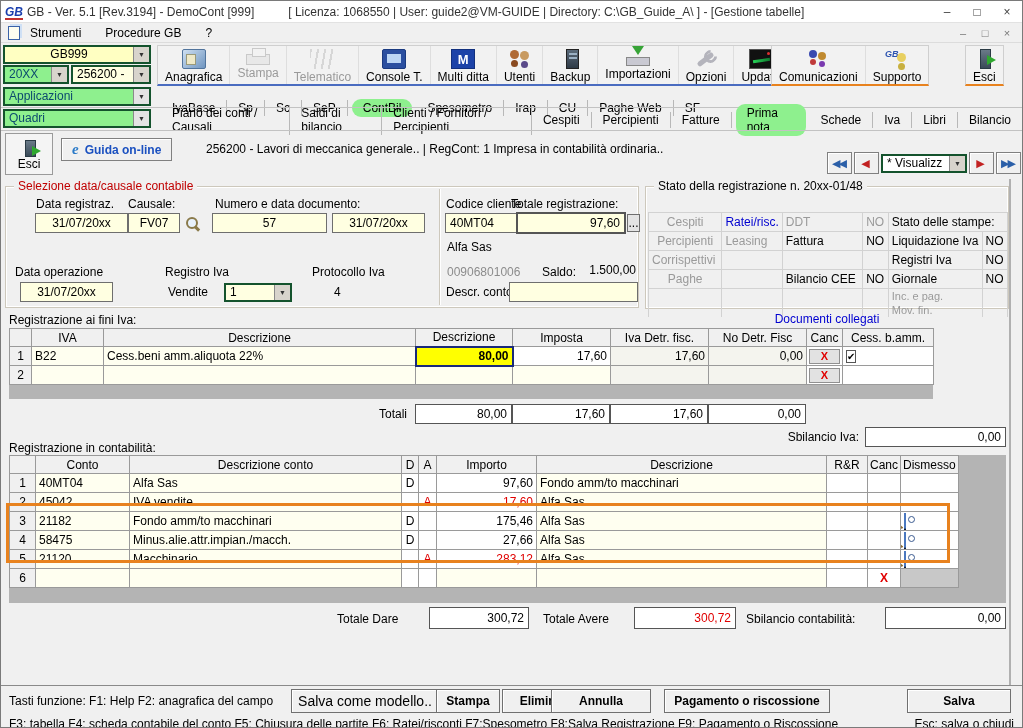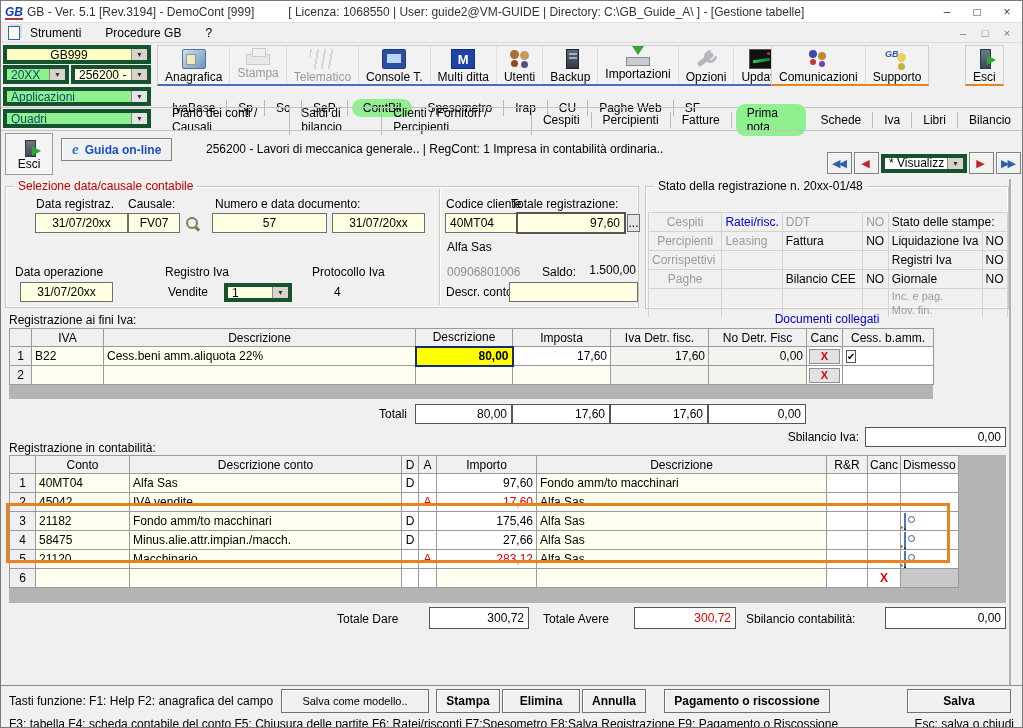--- a/index.html
+++ b/index.html
@@ -23,21 +23,21 @@
   
   .menubar{position:absolute;left:0;top:22px;width:100%;height:20px;background:#f0f0f0;
     display:flex;align-items:center;border-bottom:1px solid #dcdcdc;}
   .docicon{width:12px;height:14px;border:1px solid #3a62a8;background:#fdfdf0;margin:0 10px 0 7px;
     box-shadow:2px -2px 0 #cfe0f5;}
   .menuitem{margin-right:24px;}
   .mdi-ctl{margin-left:auto;display:flex;gap:8px;margin-right:8px;color:#777;font-size:11px;}
   .mdi-ctl span{width:14px;text-align:center;}
 
   
-  .combo{display:flex;align-items:center;border:4px solid #14532d;background:#ffffe1;height:19px;}
+  .combo{display:flex;align-items:flex-start;border:2px solid #14532d;background:#ffffe1;height:19px;}
   .combo .cval{flex:1;padding-left:4px;overflow:hidden;}
   .combo .cval.center{text-align:center;padding-left:0;}
   .combo .carr{width:16px;height:100%;background:#d8d4cc;border-left:1px solid #8a8a8a;
     font-size:7px;display:flex;align-items:center;justify-content:center;color:#333;}
   .combo.green{background:#8ef08e;}
   .combo.yellow{background:#ffffc2;}
   .combo.green .cval{font-weight:normal;color:#0c4a6e;}
 
   .tgroup{position:absolute;top:44px;height:41px;display:flex;background:#f2f2f2;
     border:1px solid #cfcfcf;border-bottom:2px solid #e8821e;}
@@ -577,23 +577,23 @@
     <span class="abs nw" style="left:336px;top:433px;">Totale Dare</span>
     <div class="totbox" style="left:428px;top:428px;width:100px;height:22px;">300,72</div>
     <span class="abs nw" style="left:542px;top:433px;">Totale Avere</span>
     <div class="totbox" style="left:633px;top:428px;width:102px;height:22px;color:#e00000;">300,72</div>
     <span class="abs nw" style="left:745px;top:433px;">Sbilancio contabilità:</span>
     <div class="totbox" style="left:884px;top:428px;width:121px;height:22px;">0,00</div>
   </div>
 
   <div class="footer">
     <span class="abs nw" style="left:8px;top:8px;">Tasti funzione:  F1: Help  F2: anagrafica del campo</span>
-    <div class="fbtn" style="left:280px;width:148px;font-size:11px;">Salva come modello..</div>
+    <div class="fbtn" style="left:290px;width:148px;font-size:14px;">Salva come modello..</div>
     <div class="fbtn b" style="left:435px;width:64px;">Stampa</div>
     <div class="fbtn b" style="left:501px;width:78px;">Elimina</div>
-    <div class="fbtn b" style="left:581px;width:64px;">Annulla</div>
+    <div class="fbtn b" style="left:550px;width:100px;">Annulla</div>
     <div class="fbtn b" style="left:663px;width:166px;">Pagamento o riscossione</div>
     <div class="fbtn b" style="left:906px;width:104px;">Salva</div>
     <span class="abs nw" style="left:8px;top:31px;">F3: tabella   F4: scheda contabile del conto   F5: Chiusura delle partite     F6: Ratei/risconti   F7:Spesometro   F8:Salva Registrazione    F9: Pagamento o Riscossione</span>
     <span class="abs nw" style="right:8px;top:31px;">Esc: salva o chiudi</span>
   </div>
 
 </div>
 
 </body></html>

